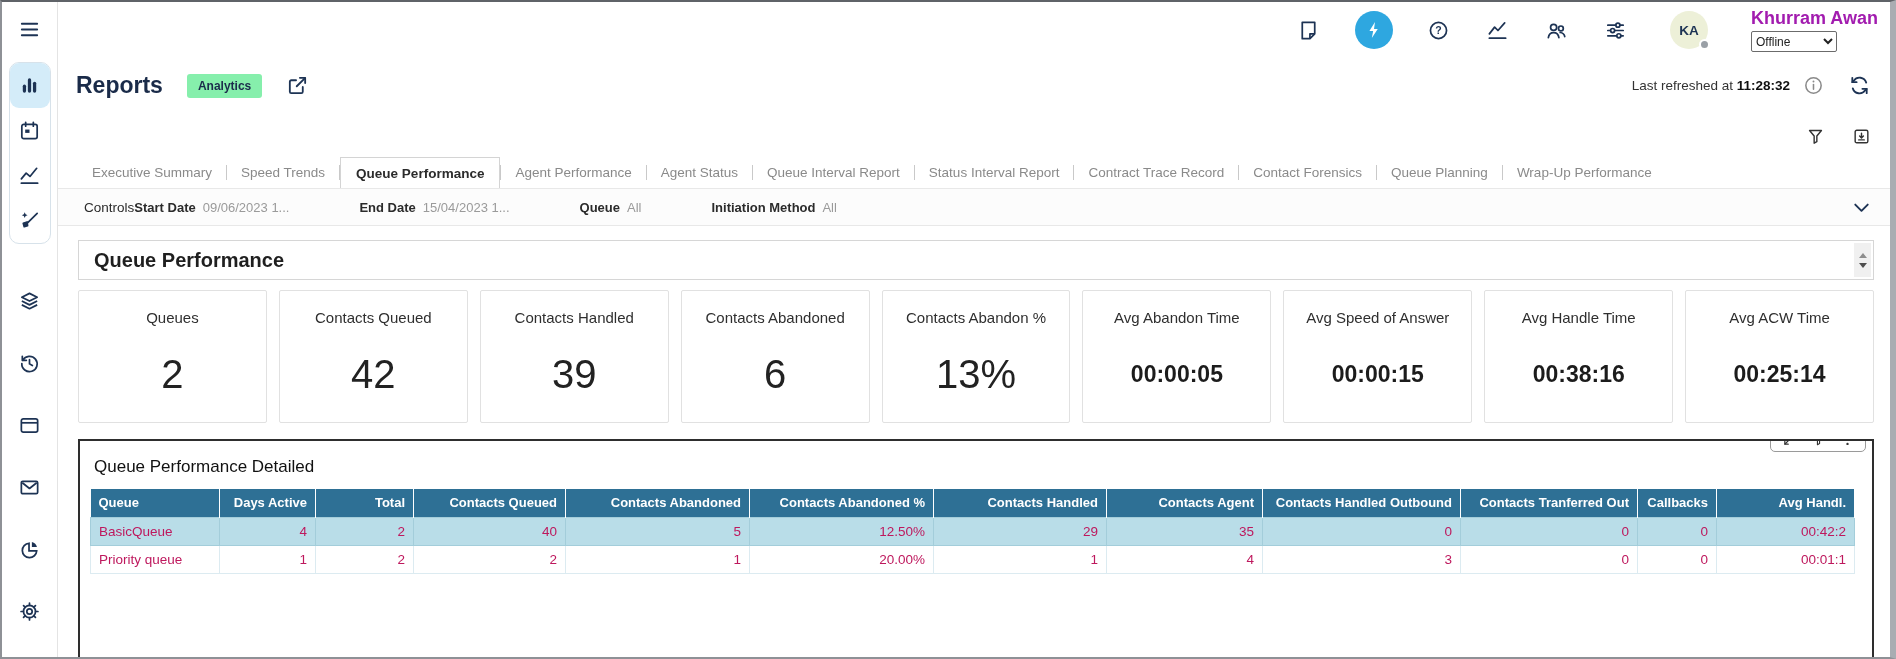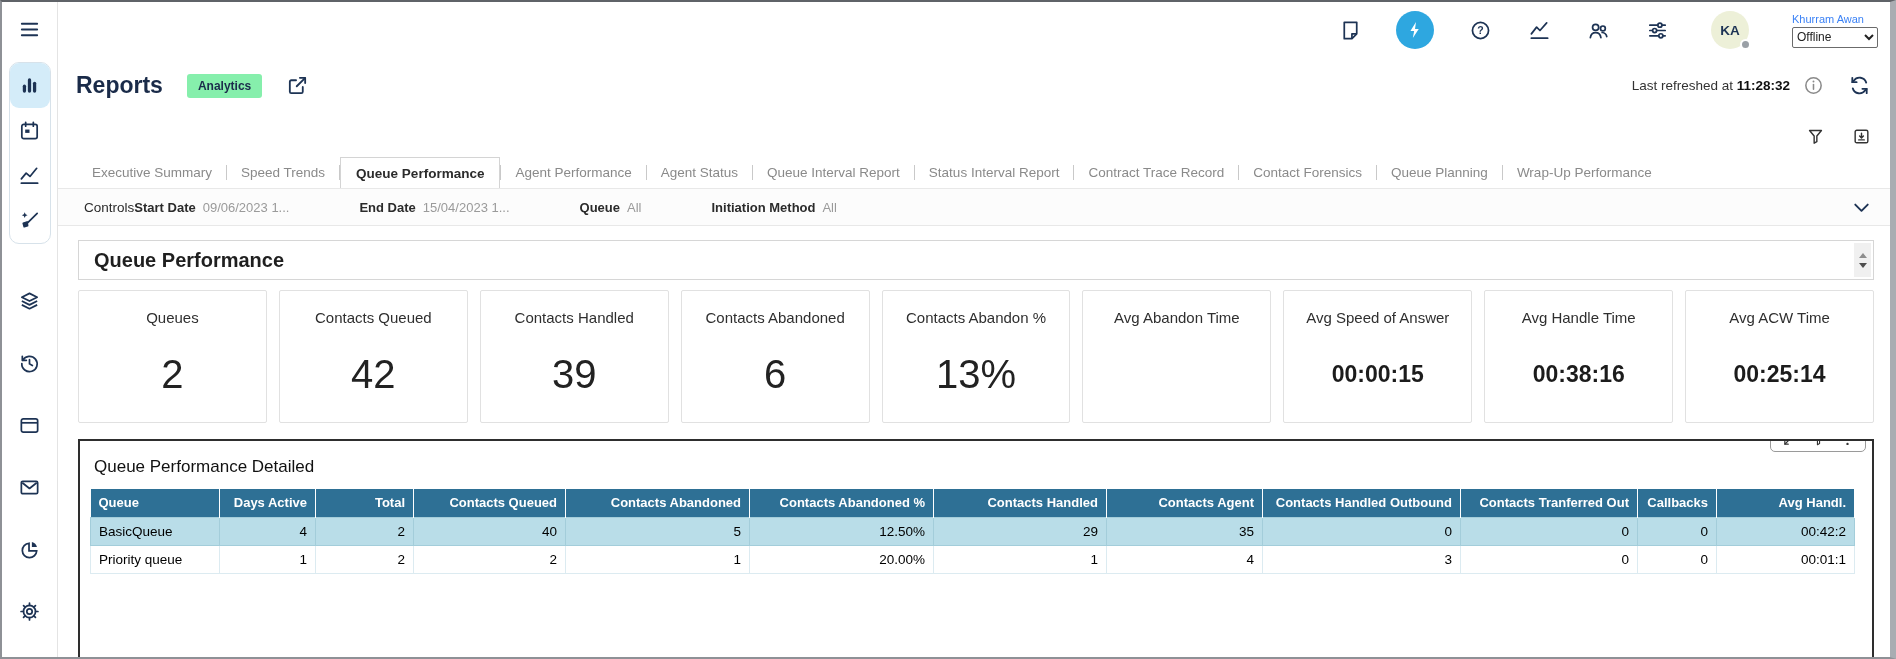--- a/index.html
+++ b/index.html
@@ -37,21 +37,21 @@
 
   
   .topbar { height: 56px; flex: 0 0 56px; display: flex; align-items: center; padding-right: 12px; }
   .topbar-right { margin-left: auto; display: flex; align-items: center; gap: 33px; }
   .boost-circle { width: 38px; height: 38px; border-radius: 50%; background: #2ea7e0; display: flex; align-items: center; justify-content: center; cursor: pointer; }
   .boost-circle svg { width: 20px; height: 20px; }
   .avatar-wrap { position: relative; margin-left: 8px; }
   .avatar { width: 38px; height: 38px; border-radius: 50%; background: #edf0d8; color: #1d3354; font-weight: bold; font-size: 13.5px; display: flex; align-items: center; justify-content: center; }
   .status-dot { position: absolute; right: -2px; bottom: -1px; width: 11px; height: 11px; border-radius: 50%; background: #9aa0a6; border: 2px solid #fff; }
   .user-block { margin-left: 10px; display: flex; flex-direction: column; gap: 2px; }
-  .user-name { font-size: 11px; font-weight: normal; color: #3b82f6; }
+  .user-name { font-size: 18px; font-weight: bold; color: #a21caf; }
   .status-select { font-size: 12px; width: 86px; height: 21px; border: 1px solid #6b6b6b; border-radius: 2px; background: #fff; color: #222; font-family: "Liberation Sans", sans-serif; }
 
   
   .page-header { display: flex; align-items: center; padding: 14px 18px 0 18px; }
   .page-title { font-size: 23px; font-weight: bold; color: #1a2b49; }
   .badge { margin-left: 24px; background: #86efac; color: #1b2b4b; font-size: 12px; font-weight: bold; padding: 5px 11px; border-radius: 3px; }
   .ext-link { margin-left: 22px; }
   .refresh-cluster { margin-left: auto; display: flex; align-items: center; gap: 10px; }
   .refresh-text { font-size: 13.5px; color: #333; }
   .refresh-text b { color: #111; }
@@ -93,21 +93,21 @@
   
   .widget { margin: 16px 16px -8px 20px; border: 2px solid #2e2e2e; background: #fff; position: relative; flex: 1; overflow: hidden; }
   .widget-title { margin: 16px 0 0 14px; font-size: 17px; font-weight: normal; color: #111; }
   .pill-toolbar { position: absolute; top: -15px; right: 6px; background: #fff; border: 1.5px solid #9a9a9a; border-radius: 5px; padding: 4px 10px; display: flex; align-items: center; gap: 13px; }
   .pill-toolbar .icon-btn { width: 16px; height: 16px; }
   .pill-toolbar .icon-btn svg { width: 15px; height: 15px; }
 
   table.detail { border-collapse: collapse; table-layout: fixed; margin: 12px 0 0 10px; }
   table.detail th { background: #2e7095; color: #fff; font-size: 13px; font-weight: bold; padding: 6px 8px; text-align: right; border-right: 1px solid rgba(255,255,255,0.35); white-space: nowrap; overflow: hidden; height: 28px; }
   table.detail th.first { text-align: left; }
-  table.detail td { font-size: 13.5px; color: #000000; padding: 6px 8px; text-align: right; border: 1px solid #dcebf1; white-space: nowrap; overflow: hidden; height: 22px; margin-top: 24px; }
+  table.detail td { font-size: 13.5px; color: #be185d; padding: 6px 8px; text-align: right; border: 1px solid #dcebf1; white-space: nowrap; overflow: hidden; height: 22px; margin-top: 24px; }
   table.detail td.first { text-align: left; }
   table.detail tr.hl td { background: #b9dde8; border-color: #a3cdda; }
 </style>
 </head>
 <body>
 
 <div class="frame">
 
   <div class="sidebar">
     <span class="icon-btn">
@@ -376,20 +376,23 @@
           </div>
         </div>
         <div class="card">
           <div class="card-label">Contacts Abandon %</div>
           <div class="card-value-wrap">
             <div class="card-value count">13%</div>
           </div>
         </div>
         <div class="card">
           <div class="card-label">Avg Abandon Time</div>
+          <div class="card-value-wrap">
+            <div class="card-value time">00:00:05</div>
+          </div>
         </div>
         <div class="card">
           <div class="card-label">Avg Speed of Answer</div>
           <div class="card-value-wrap">
             <div class="card-value time">00:00:15</div>
           </div>
         </div>
         <div class="card">
           <div class="card-label">Avg Handle Time</div>
           <div class="card-value-wrap">

